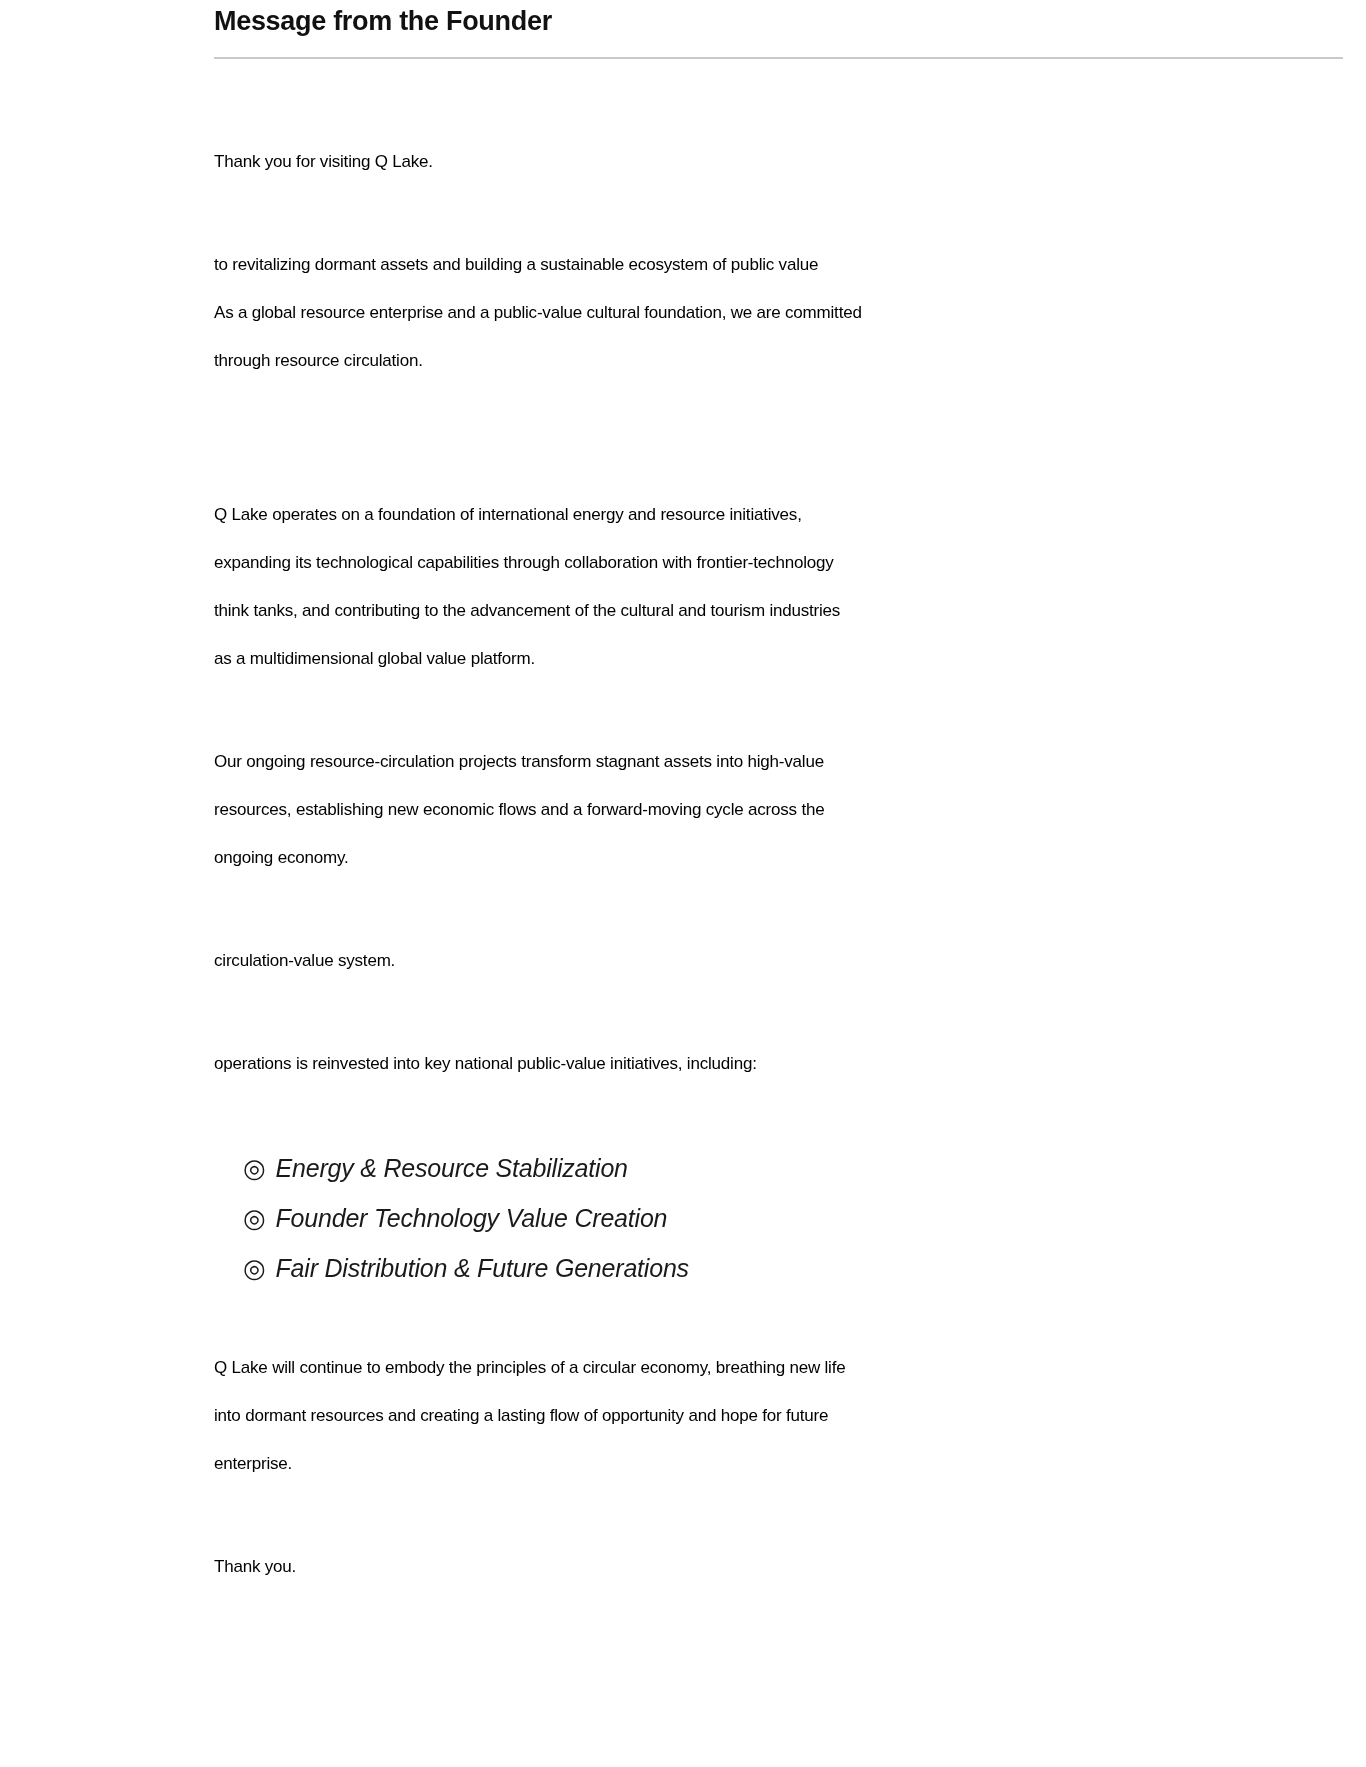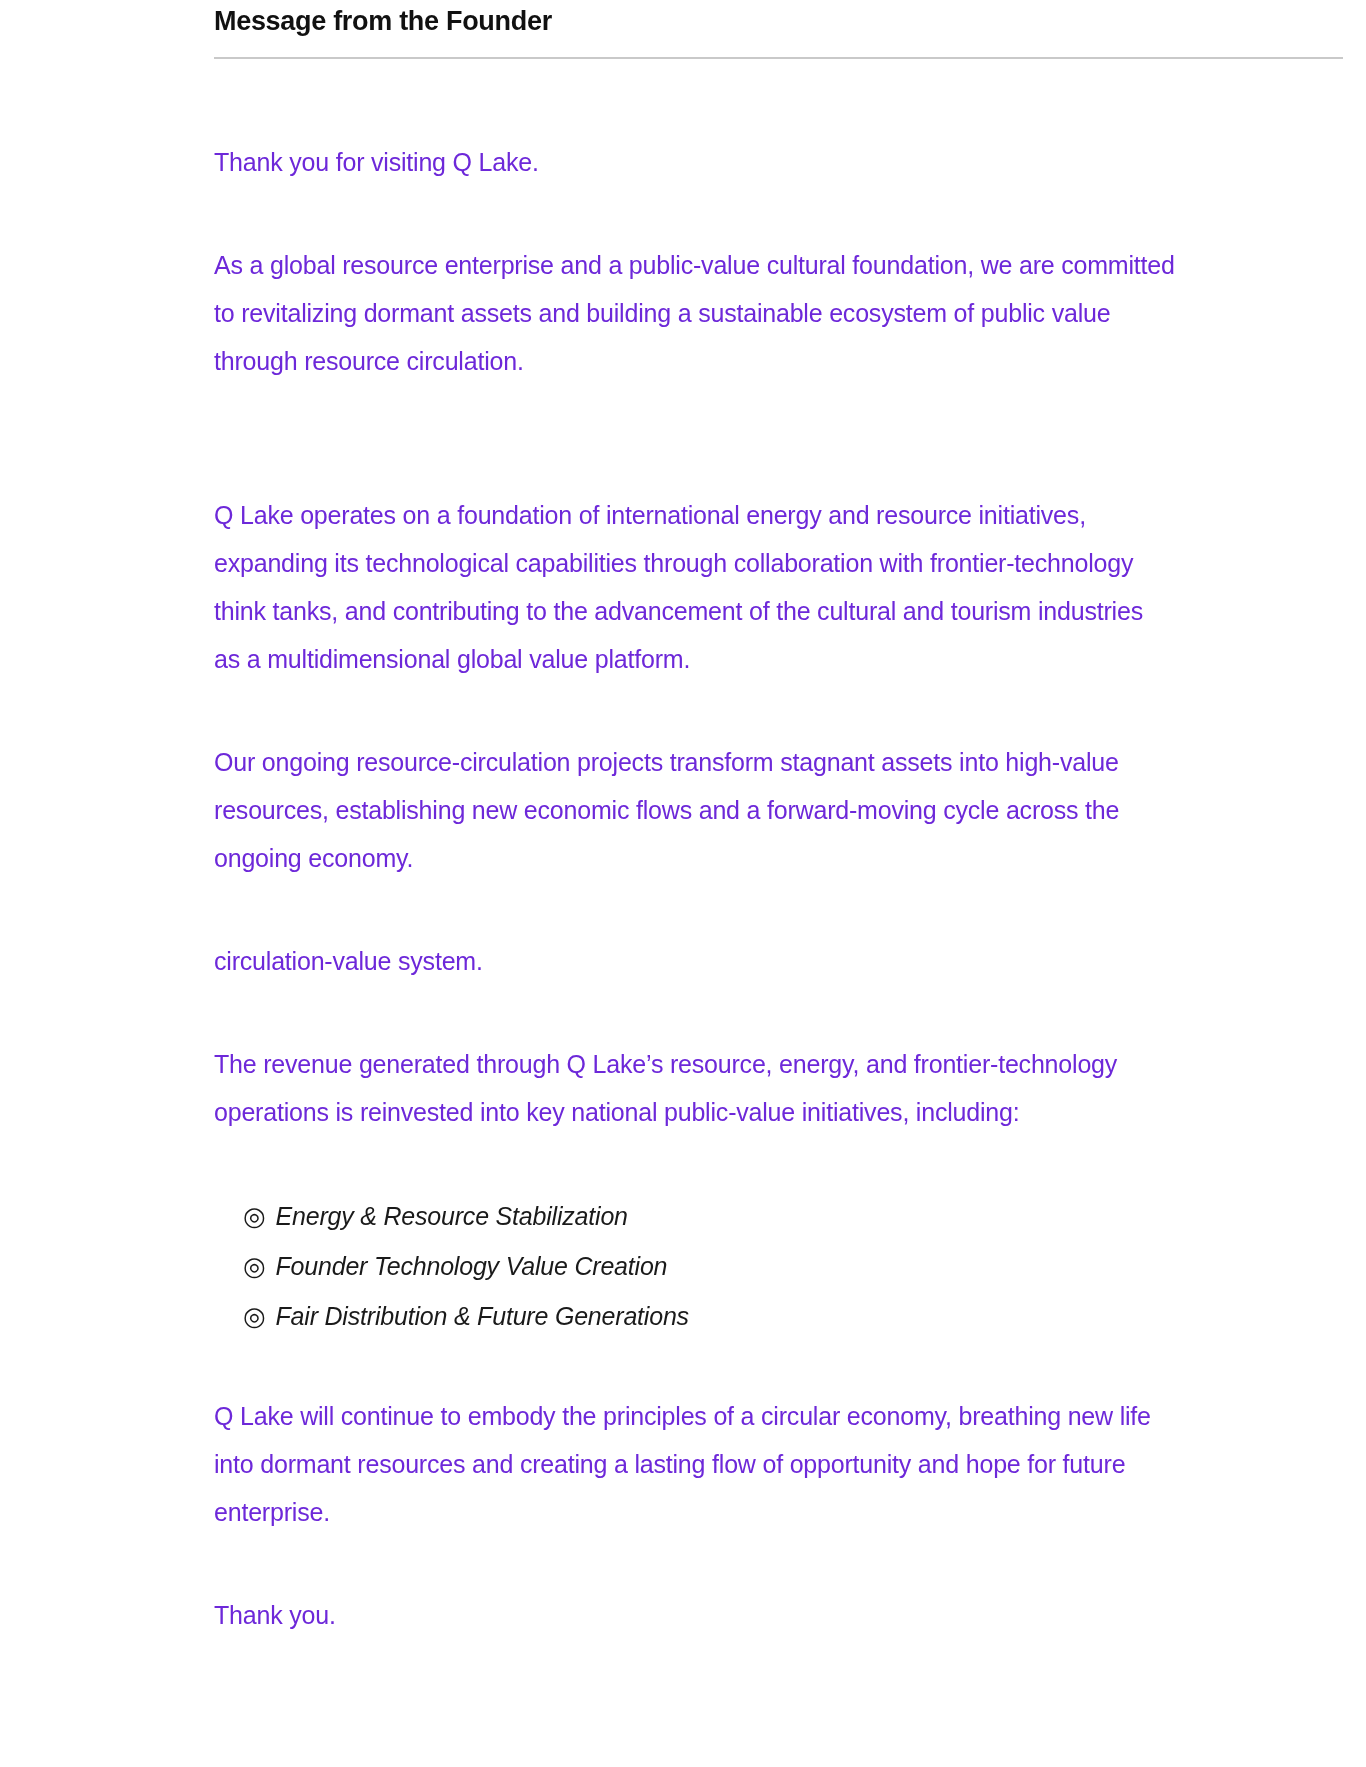--- a/index.html
+++ b/index.html
@@ -33,25 +33,25 @@
   .title-divider {
     border: none;
     border-top: 2px solid #c9c9c9;
     margin: 20px 0 0 0;
   }
   .message-body {
     margin-top: 79px;
   }
   .para {
     margin: 0 0 55px 0;
-    font-size: 25px;
+    font-size: 17px;
     line-height: 48px;
     letter-spacing: -0.2px;
     font-weight: 400;
-    color: #6d28d9;
+    color: #000000;
   }
   .para.extra-gap {
     margin-bottom: 106px;
   }
   .para .line {
     display: block;
     white-space: nowrap;
   }
   .initiatives-list {
     list-style: none;
@@ -76,40 +76,39 @@
 <body>
 
 <div class="page">
   <h1 class="page-title">Message from the Founder</h1>
   <hr class="title-divider">
   <main class="message-body">
       <p class="para">
         <span class="line">Thank you for visiting Q Lake.</span>
       </p>
       <p class="para extra-gap">
+        <span class="line">to revitalizing dormant assets and building a sustainable ecosystem of public value</span>
         <span class="line">As a global resource enterprise and a public-value cultural foundation, we are committed</span>
-        <span class="line">to revitalizing dormant assets and building a sustainable ecosystem of public value</span>
         <span class="line">through resource circulation.</span>
       </p>
       <p class="para">
         <span class="line">Q Lake operates on a foundation of international energy and resource initiatives,</span>
         <span class="line">expanding its technological capabilities through collaboration with frontier-technology</span>
         <span class="line">think tanks, and contributing to the advancement of the cultural and tourism industries</span>
         <span class="line">as a multidimensional global value platform.</span>
       </p>
       <p class="para">
         <span class="line">Our ongoing resource-circulation projects transform stagnant assets into high-value</span>
         <span class="line">resources, establishing new economic flows and a forward-moving cycle across the</span>
         <span class="line">ongoing economy.</span>
       </p>
       <p class="para">
         <span class="line">circulation-value system.</span>
       </p>
       <p class="para">
-        <span class="line">The revenue generated through Q Lake’s resource, energy, and frontier-technology</span>
         <span class="line">operations is reinvested into key national public-value initiatives, including:</span>
       </p>
       <ul class="initiatives-list">
         <li><span class="bullet-icon">◎</span><span>Energy &amp; Resource Stabilization</span></li>
         <li><span class="bullet-icon">◎</span><span>Founder Technology Value Creation</span></li>
         <li><span class="bullet-icon">◎</span><span>Fair Distribution &amp; Future Generations</span></li>
       </ul>
       <p class="para">
         <span class="line">Q Lake will continue to embody the principles of a circular economy, breathing new life</span>
         <span class="line">into dormant resources and creating a lasting flow of opportunity and hope for future</span>

